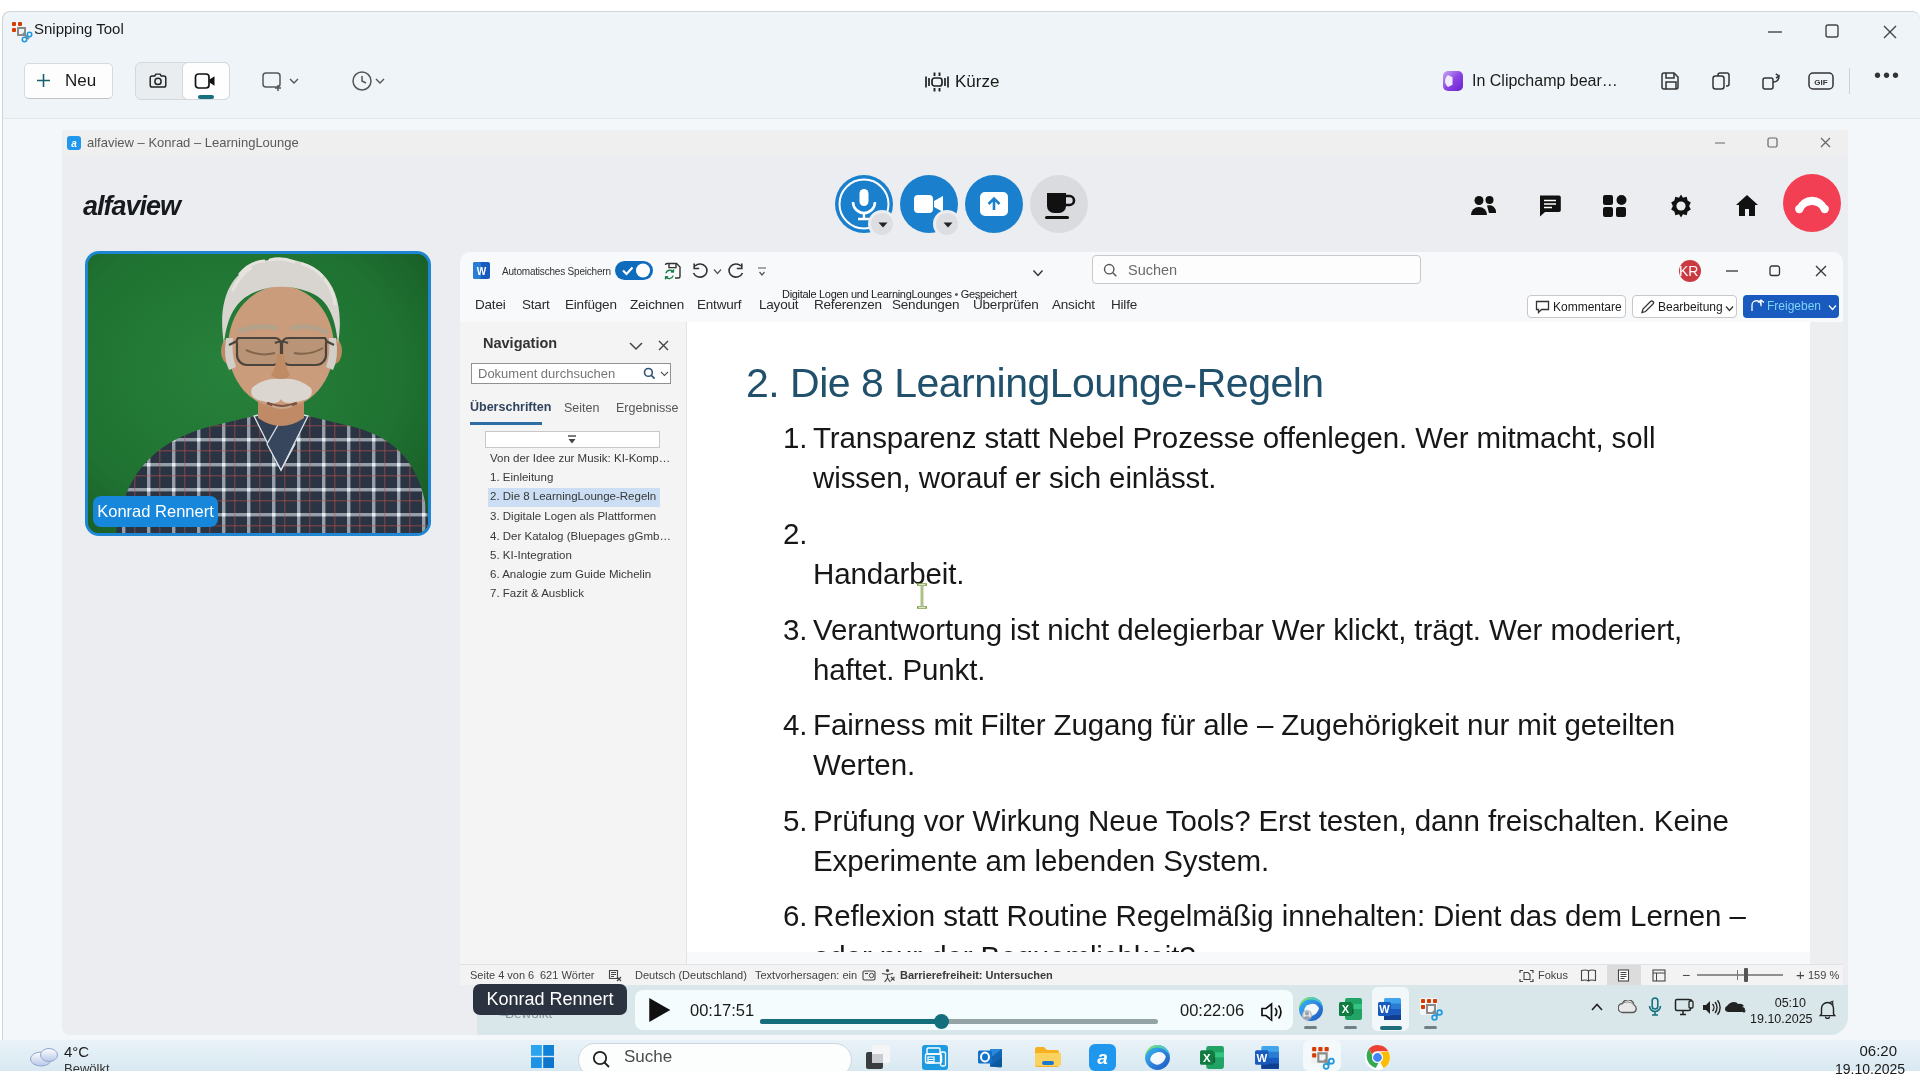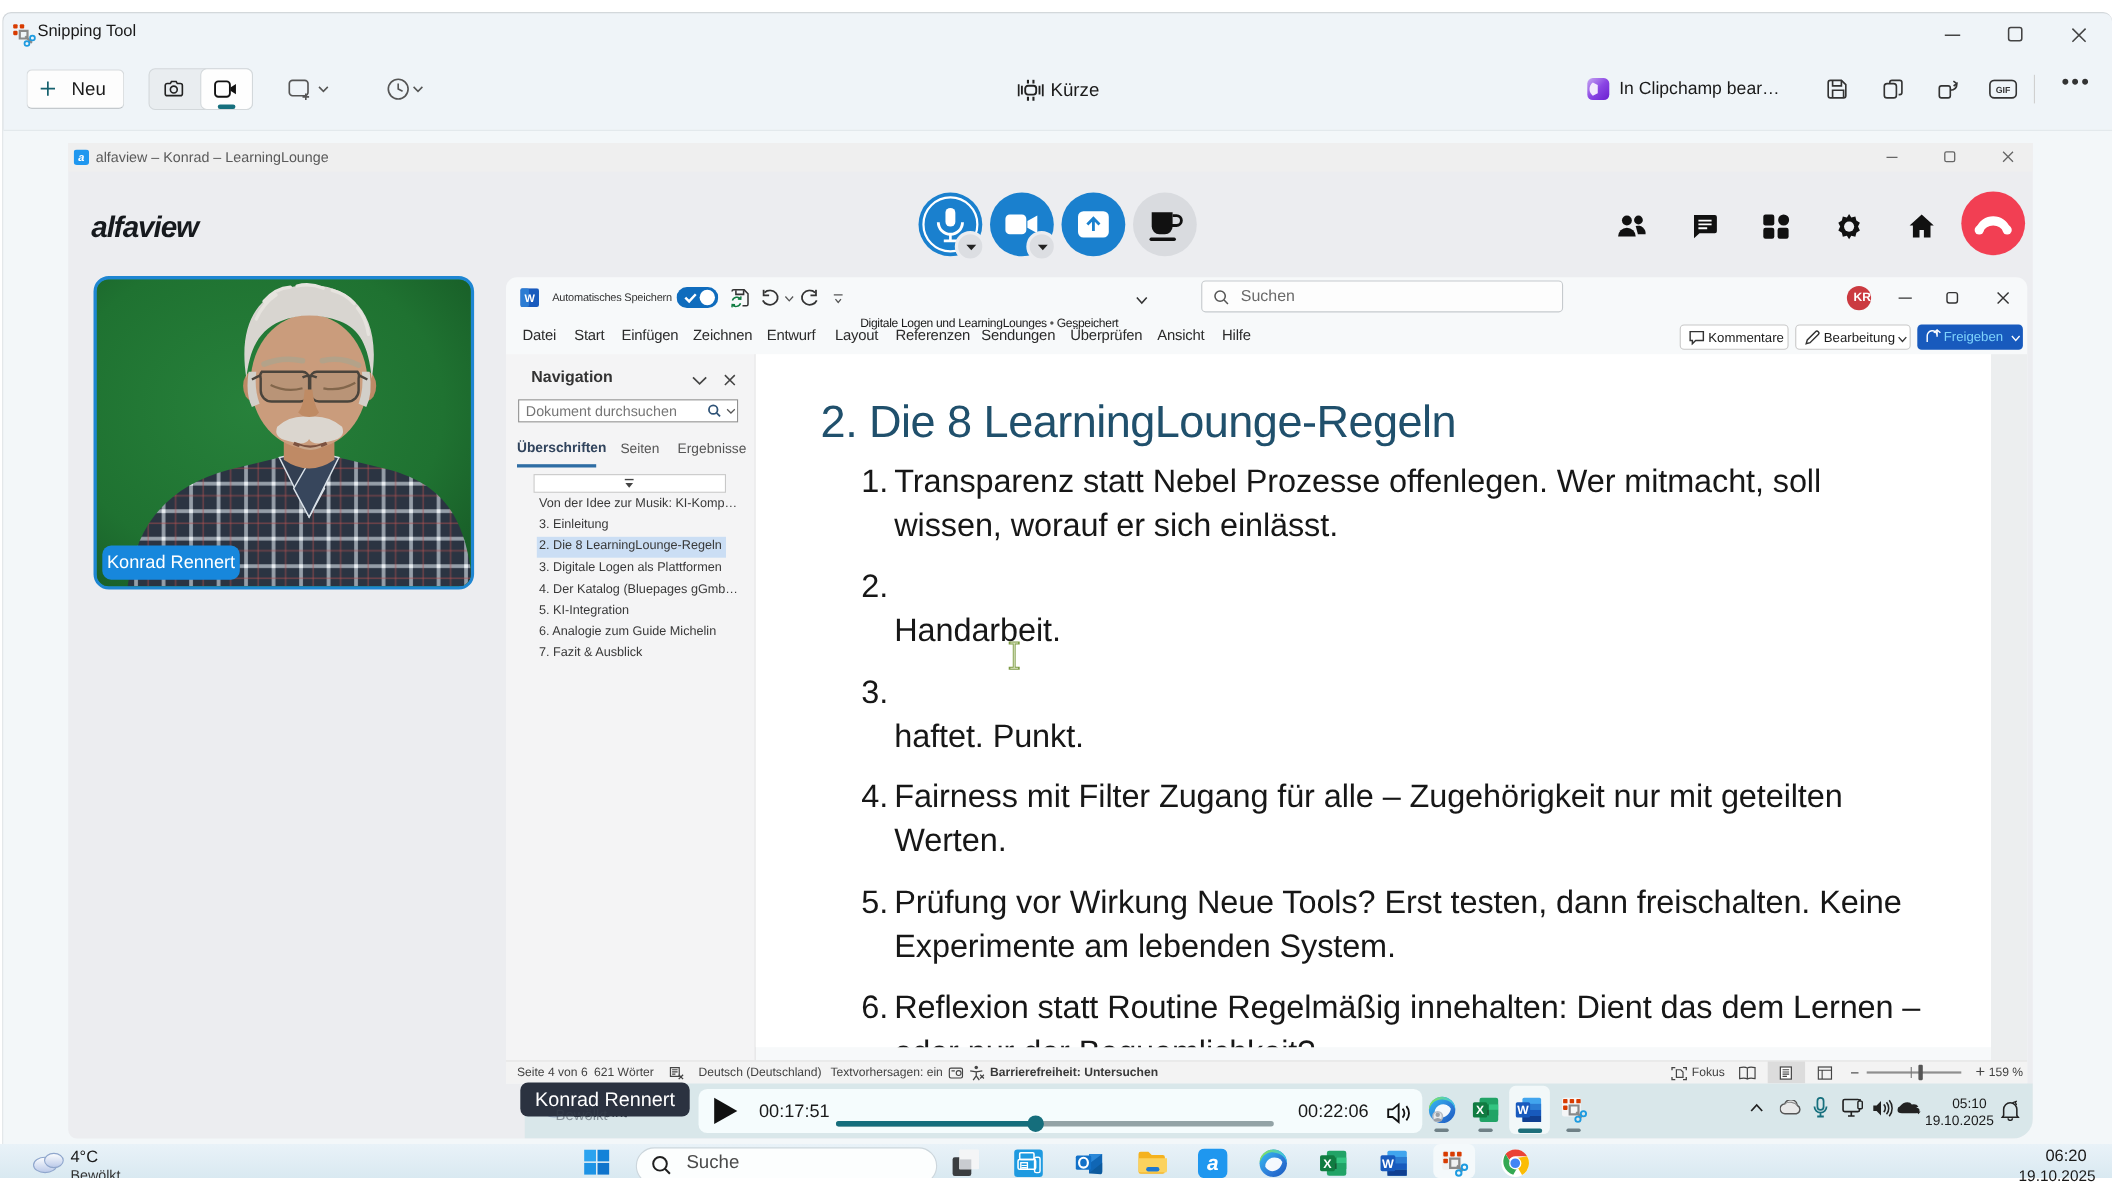--- a/index.html
+++ b/index.html
@@ -288,21 +288,21 @@
     <div class="abs" style="left:322px;top:13px;font-size:11px;letter-spacing:-0.3px;color:#1a1a1a;margin-top:23px;">Digitale Logen und LearningLounges <span style="color:#555">•</span> Gespeichert</div>
     <svg class="abs" style="left:572px;top:17px" width="12" height="9" viewBox="0 0 12 9">
         <path d="M1.5 1.5 l4.5 5 4.5-5" fill="none" stroke="#333" stroke-width="1.4"></path>
       </svg>
     <div class="abs" style="left:632px;top:3px;width:329px;height:29px;background:#fdfdfd;border:1px solid #c6cacd;border-radius:4px;box-sizing:border-box;"></div>
     <svg class="abs" style="left:643px;top:11px" width="15" height="15" viewBox="0 0 15 15">
         <circle cx="6.2" cy="6.2" r="4.7" fill="none" stroke="#555" stroke-width="1.4"></circle>
         <path d="M9.8 9.8 l3.5 3.5" stroke="#555" stroke-width="1.4"></path>
       </svg>
     <div class="abs" style="left:668px;top:10px;font-size:14.5px;color:#6a6a6a;">Suchen</div>
-    <div class="abs" style="left:1219px;top:8px;width:22px;height:22px;border-radius:50%;background:#cb3a40;color:#fff;font-size:11px;font-weight:bold;text-align:right;line-height:22px;">KR</div>
+    <div class="abs" style="left:1219px;top:8px;width:22px;height:22px;border-radius:50%;background:#cb3a40;color:#fff;font-size:14px;font-weight:normal;text-align:left;line-height:22px;">KR</div>
     <svg class="abs" style="left:1262px;top:12px" width="120" height="14" viewBox="0 0 120 14">
       <path d="M4 7 h12" stroke="#333" stroke-width="1.3"></path>
       <rect x="48" y="2" width="9.5" height="9.5" rx="2" fill="none" stroke="#333" stroke-width="1.3"></rect>
       <path d="M94 2 l10 10 M104 2 l-10 10" stroke="#333" stroke-width="1.3"></path>
     </svg>
 
     <div class="abs" style="left:0px;top:38px;width:1383px;height:32px;font-size:13.5px;letter-spacing:-0.2px;color:#2b2b2b;">
       <span class="abs" style="left:15px;top:7px;">Datei</span>
       <span class="abs" style="left:62px;top:7px;">Start</span>
       <span class="abs" style="left:105px;top:7px;">Einfügen</span>
@@ -360,38 +360,39 @@
       <div class="abs" style="left:10px;top:78px;font-size:12.5px;font-weight:bold;color:#30435c;">Überschriften</div>
       <div class="abs" style="left:104px;top:79px;font-size:12.5px;color:#555;">Seiten</div>
       <div class="abs" style="left:156px;top:79px;font-size:12.5px;color:#555;">Ergebnisse</div>
       <div class="abs" style="left:10px;top:100px;width:72px;height:3px;background:#2e6da4;"></div>
       <div class="abs" style="left:25px;top:109px;width:175px;height:17px;background:#fff;border:1px solid #c8c8c8;box-sizing:border-box;"></div>
       <svg class="abs" style="left:107px;top:113px" width="10" height="9" viewBox="0 0 10 9">
           <path d="M1 1 h8" stroke="#444" stroke-width="1.4"></path>
           <path d="M5 8.5 L1.5 4 h7 z" fill="#444"></path>
         </svg>
       <div class="abs nav-i" style="left:30px;top:130px;">Von der Idee zur Musik: KI-Komp…</div>
-      <div class="abs nav-i" style="left:30px;top:149px;">3. Einleitung</div>
+      <div class="abs nav-i" style="left:30px;top:149px;">1. Einleitung</div>
       <div class="abs" style="left:28px;top:166px;width:172px;height:19px;background:#cbdef4;"></div>
       <div class="abs nav-i" style="left:30px;top:168px;">2. Die 8 LearningLounge-Regeln</div>
       <div class="abs nav-i" style="left:30px;top:188px;">3. Digitale Logen als Plattformen</div>
       <div class="abs nav-i" style="left:30px;top:208px;">4. Der Katalog (Bluepages gGmb…</div>
       <div class="abs nav-i" style="left:30px;top:227px;">5. KI-Integration</div>
       <div class="abs nav-i" style="left:30px;top:246px;">6. Analogie zum Guide Michelin</div>
       <div class="abs nav-i" style="left:30px;top:265px;">7. Fazit &amp; Ausblick</div>
     </div>
 
     <div class="abs" id="page" style="left:227px;top:70px;width:1123px;height:630px;background:#fff;overflow:hidden;">
       <div class="abs" style="left:59px;top:38px;font-size:41px;color:#20506c;letter-spacing:-0.5px;white-space:nowrap;">2. Die 8 LearningLounge-Regeln</div>
       <div class="abs doc" style="left:96px;top:99px;">1.</div>
       <div class="abs doc" style="left:126px;top:99px;">Transparenz statt Nebel Prozesse offenlegen. Wer mitmacht, soll</div>
       <div class="abs doc" style="left:126px;top:139px;">wissen, worauf er sich einlässt.</div>
       <div class="abs doc" style="left:96px;top:195px;">2.</div>
       <div class="abs doc" style="left:126px;top:235px;">Handarbeit.</div>
       <div class="abs doc" style="left:96px;top:291px;">3.</div>
+      <div class="abs doc" style="left:126px;top:291px;">Verantwortung ist nicht delegierbar Wer klickt, trägt. Wer moderiert,</div>
       <div class="abs doc" style="left:126px;top:331px;">haftet. Punkt.</div>
       <div class="abs doc" style="left:96px;top:386px;">4.</div>
       <div class="abs doc" style="left:126px;top:386px;">Fairness mit Filter Zugang für alle – Zugehörigkeit nur mit geteilten</div>
       <div class="abs doc" style="left:126px;top:426px;">Werten.</div>
       <div class="abs doc" style="left:96px;top:482px;">5.</div>
       <div class="abs doc" style="left:126px;top:482px;">Prüfung vor Wirkung Neue Tools? Erst testen, dann freischalten. Keine</div>
       <div class="abs doc" style="left:126px;top:522px;">Experimente am lebenden System.</div>
       <div class="abs doc" style="left:96px;top:577px;">6.</div>
       <div class="abs doc" style="left:126px;top:577px;">Reflexion statt Routine Regelmäßig innehalten: Dient das dem Lernen –</div>
       <div class="abs doc" style="left:126px;top:618px;">oder nur der Bequemlichkeit?</div>

